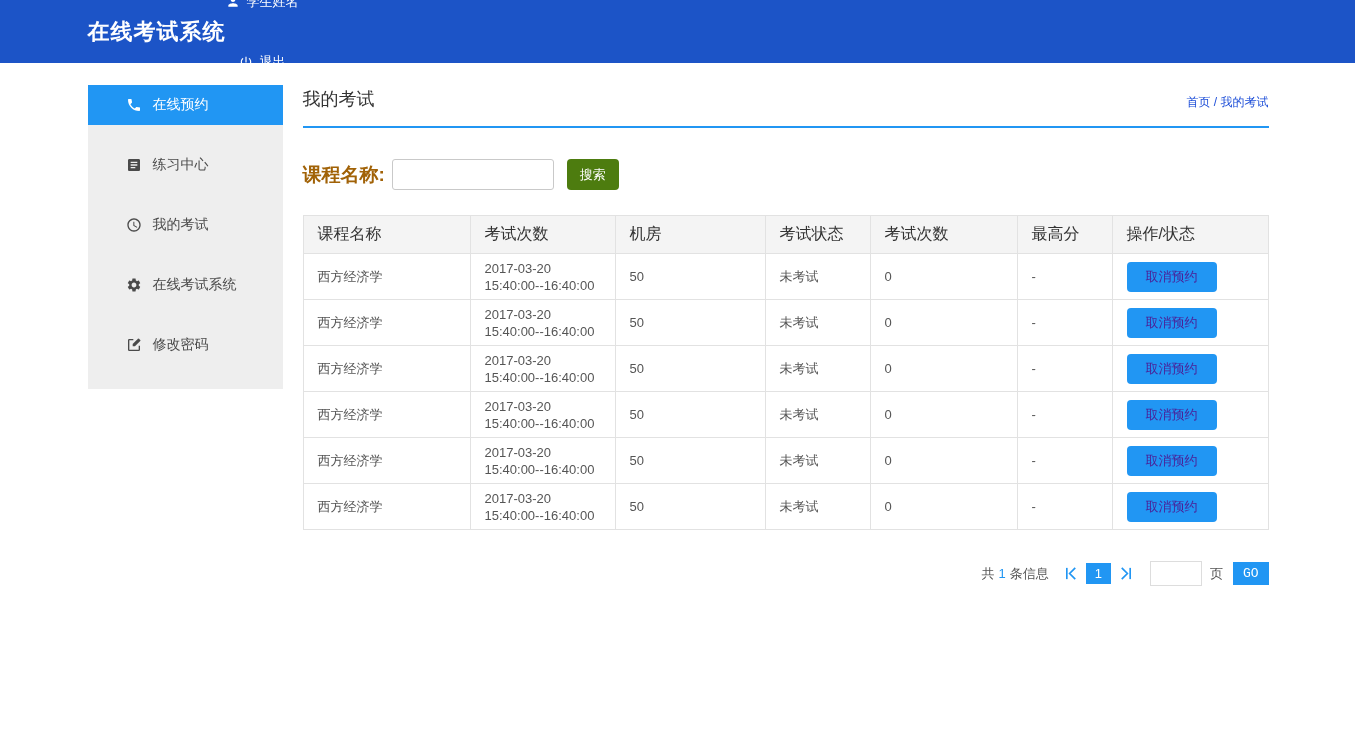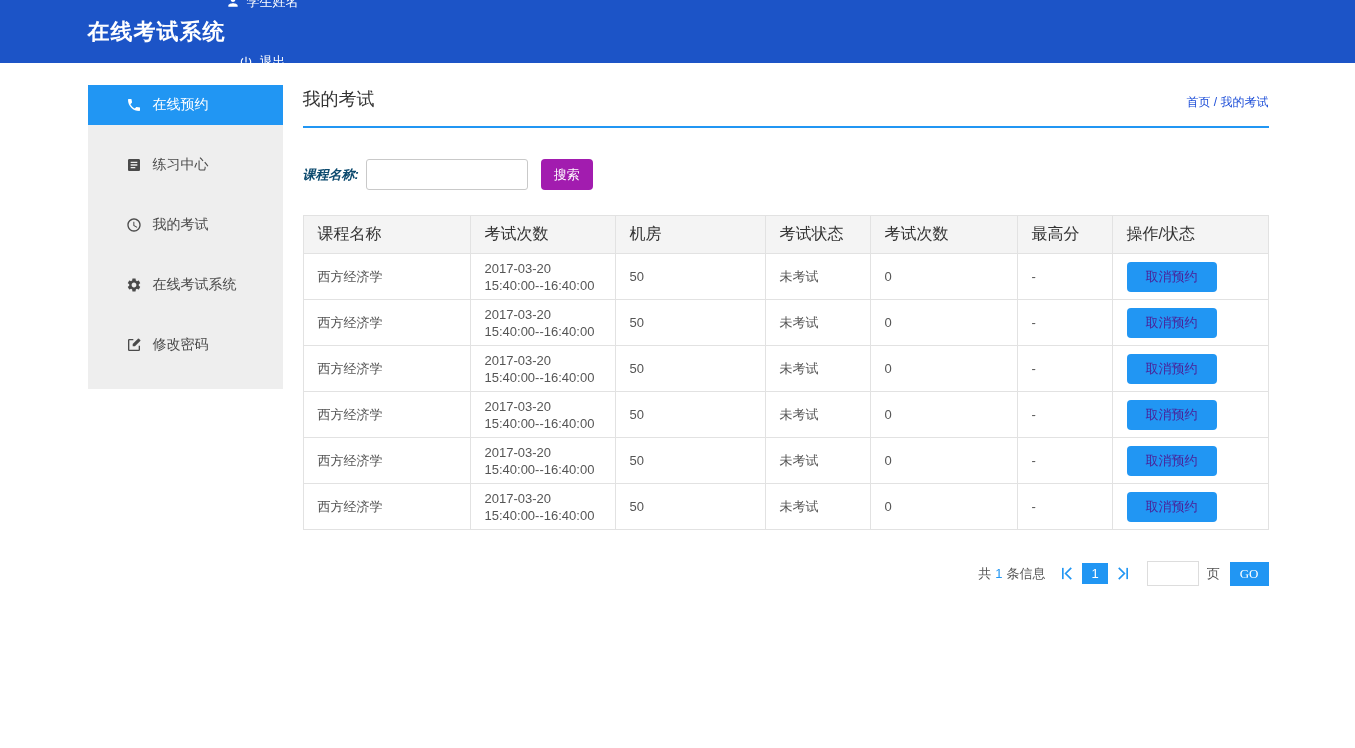--- a/index.html
+++ b/index.html
@@ -27,42 +27,42 @@
   
   .main { flex: 1; margin-left: 20px; }
   .main-head { display: flex; justify-content: space-between; align-items: flex-end; padding-top: 2px; }
   .page-title { font-size: 18px; font-weight: normal; color: #333; }
   .breadcrumb { font-size: 12px; color: #1d4ed8; }
   .breadcrumb span { cursor: pointer; }
   .title-divider { height: 2px; background: #2196f3; margin-top: 15px; }
 
   
   .search-row { margin-top: 31px; display: flex; align-items: center; }
-  .search-label { font-size: 13px; font-weight: bold; color: #0c4a6e; font-style: italic; }
+  .search-label { font-size: 19px; font-weight: bold; color: #a16207; }
   .search-input { width: 162px; height: 31px; border: 1px solid #c9c9c9; border-radius: 3px; margin-left: 7px; padding: 0 8px; font-size: 13px; color: #333; outline: none; }
-  .btn-search { margin-left: 13px; width: 52px; height: 31px; background: #a21caf; color: #fff; border: none; border-radius: 4px; font-size: 13px; cursor: pointer; font-family: inherit; }
+  .btn-search { margin-left: 13px; width: 52px; height: 31px; background: #4d7c0f; color: #fff; border: none; border-radius: 4px; font-size: 13px; cursor: pointer; font-family: inherit; }
 
   
   table.exam-table { width: 100%; border-collapse: collapse; margin-top: 25px; font-size: 13px; color: #555; table-layout: fixed; }
   .exam-table th, .exam-table td { border: 1px solid #e2e2e2; text-align: left; padding: 0 14px; }
   .exam-table th { background: #f4f4f4; color: #333; font-size: 16px; font-weight: normal; height: 38px; }
   .exam-table td { height: 46px; }
   .time-cell div { line-height: 17px; }
   .btn-cancel { background: #2196f3; color: #4c1d95; border: none; border-radius: 4px; padding: 6px 19px; font-size: 13px; cursor: pointer; font-family: Liberation Mono, monospace; }
 
   
   .pagination { margin-top: 31px; display: flex; justify-content: flex-end; align-items: center; font-size: 13px; color: #555; }
   .pg-total { display: flex; align-items: center; gap: 4px; margin-right: 12px; }
   .pg-count { color: #2196f3; }
   .pg-arrow { display: flex; align-items: center; cursor: pointer; padding: 0 3px; }
   .pg-arrow svg { width: 15px; height: 15px; stroke: #2196f3; stroke-width: 1.8; fill: none; display: block; }
   .pg-current { background: #2196f3; color: #fff; padding: 3px 9px; margin: 0 4px; cursor: pointer; }
   .pg-input { width: 52px; height: 25px; border: 1px solid #ddd; margin: 0 8px 0 14px; padding: 0 5px; font-size: 13px; outline: none; }
   .pg-label { color: #555; }
-  .btn-go { background: #2196f3; color: #fff; border: none; padding: 4px 10px; font-size: 13px; margin-left: 10px; cursor: pointer; font-family: Liberation Serif, serif; }
+  .btn-go { background: #2196f3; color: #fff; border: none; padding: 4px 10px; font-size: 13px; margin-left: 10px; cursor: pointer; font-family: Liberation Mono, monospace; }
 </style>
 </head>
 <body>
 
 <div class="topbar">
   <div class="topbar-inner">
     <div class="brand">在线考试系统</div>
     <div class="topbar-right">
       <div class="topbar-item">
         <svg viewBox="0 0 24 24">

